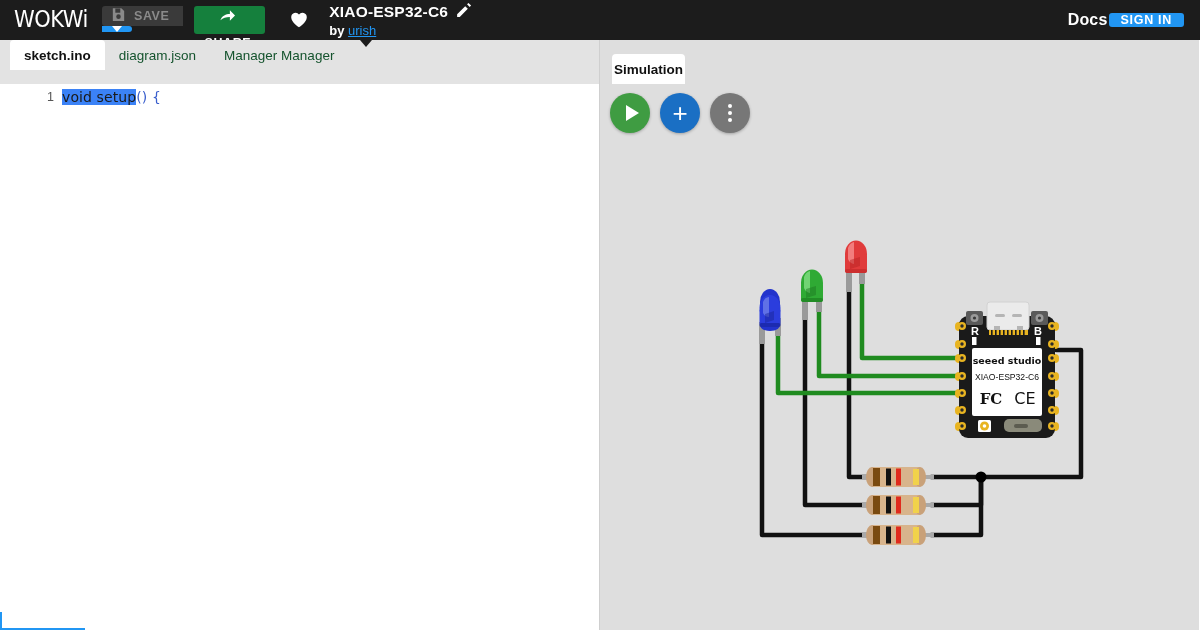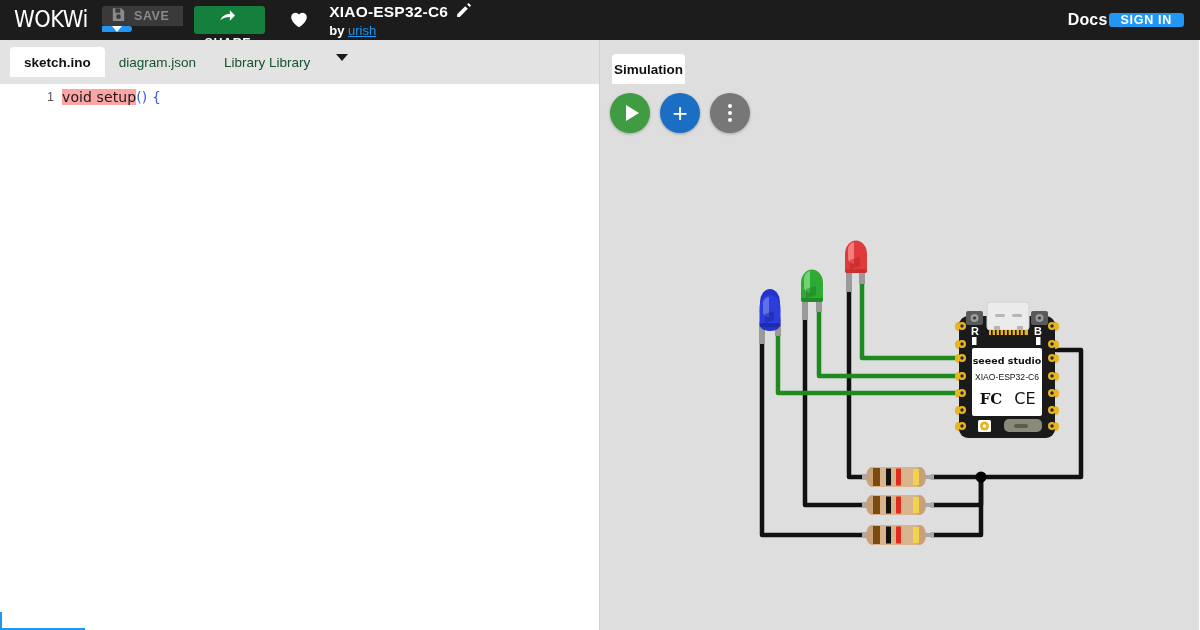--- a/index.html
+++ b/index.html
@@ -135,21 +135,21 @@
   
   .editor-pane {
     width: 600px; height: 590px;
     background: #ffffff;
     position: relative;
     border-right: 1px solid #cfcfcf;
   }
   .tabbar {
     height: 44px;
     background: #e3e3e3;
-    display: flex; align-items: center;
+    display: flex; align-items: flex-start;
     padding-left: 10px;
     position: relative;
   }
   .tab {
     height: 30px;
     padding: 0 14px;
     display: flex; align-items: center;
     font-size: 13.5px;
     color: #14532d;
     background: transparent;
@@ -188,21 +188,21 @@
     font-size: 12.5px;
     font-family: "Liberation Sans", sans-serif;
     user-select: none;
   }
   .code-text {
     font-size: 14px;
     color: #1a1a1a;
     white-space: pre;
     letter-spacing: 0.1px;
   }
-  .tok-sel { background: #fca5a5; }
+  .tok-sel { background: #3b82f6; }
   .tok-punct { color: #3a5fcd; }
 
   .status-strip {
     position: absolute;
     left: 0; bottom: 0;
     width: 85px; height: 18px;
     border-left: 2px solid #2196f3;
     border-bottom: 2px solid #2196f3;
   }
 
@@ -324,21 +324,21 @@
   </div>
 </div>
 
 <div class="workspace">
 
   <div class="editor-pane">
 
     <div class="tabbar">
       <button class="tab active">sketch.ino</button>
       <button class="tab">diagram.json</button>
-      <button class="tab">Library Library</button>
+      <button class="tab">Manager Manager</button>
       <span class="tab-caret"></span>
     </div>
 
     <div class="code-area">
       <div class="code-line">
         <span class="gutter">1</span>
         <span class="code-text"><span class="tok-sel">void setup</span><span class="tok-punct">() {</span></span>
       </div>
     </div>
 

